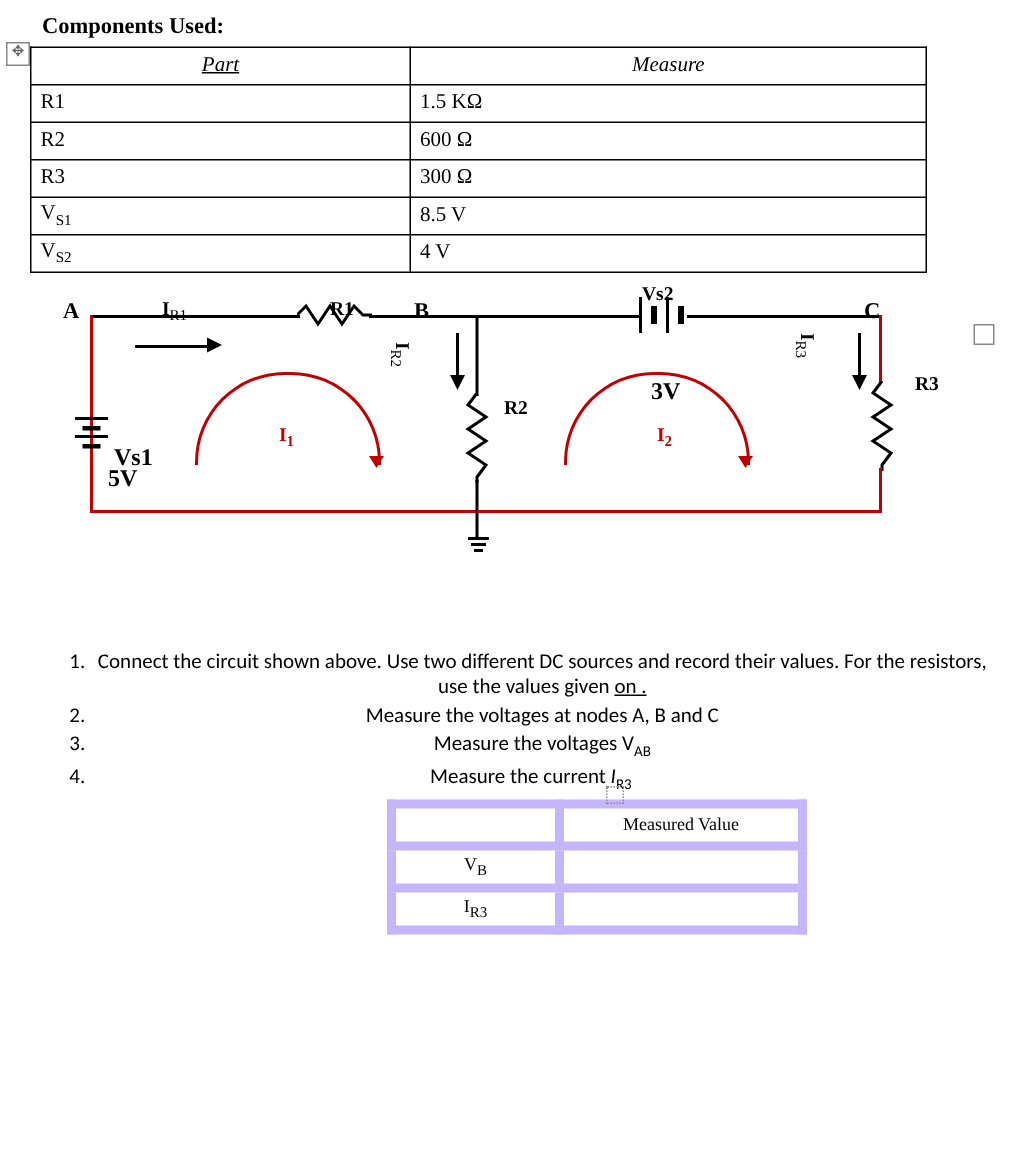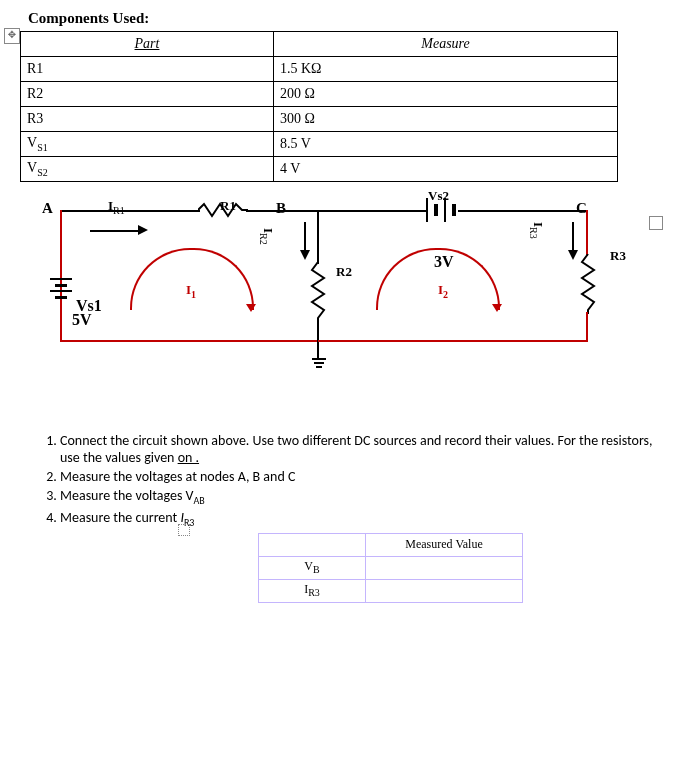--- a/index.html
+++ b/index.html
@@ -121,32 +121,33 @@
     width: 10px;
     height: 10px;
     border: 1px dotted #888;
   }
 
   ol.instructions {
     font-family: Calibri, Arial, sans-serif;
     font-size: 14px;
     margin: 60px 0 0 20px;
     padding-left: 20px;
+    text-align: center;
   }
   ol.instructions li { margin-bottom: 2px; }
   .underline { text-decoration: underline; }
   .italic-ir { font-style: italic; }
 
   table.measured {
     border-collapse: collapse;
     margin-left: 238px;
     margin-top: 4px;
   }
   table.measured th, table.measured td {
-    border: 1px solid #c4b5fd;
+    border: 6px solid #c4b5fd;
     font-size: 12px;
     padding: 2px 8px;
     text-align: center;
     height: 18px;
   }
   table.measured td.label-cell { width: 90px; }
   table.measured td.val-cell { width: 140px; }
 </style>
 </head>
 <body>
@@ -160,21 +161,21 @@
       <tr>
     <th>Part</th>
     <th>Measure</th>
   </tr>
   <tr>
     <td>R1</td>
     <td>1.5 KΩ</td>
   </tr>
   <tr>
     <td>R2</td>
-    <td>200 Ω</td>
+    <td>600 Ω</td>
   </tr>
   <tr>
     <td>R3</td>
     <td>300 Ω</td>
   </tr>
   <tr>
     <td><span>V</span><span class="sub">S1</span></td>
     <td>8.5 V</td>
   </tr>
   <tr>

